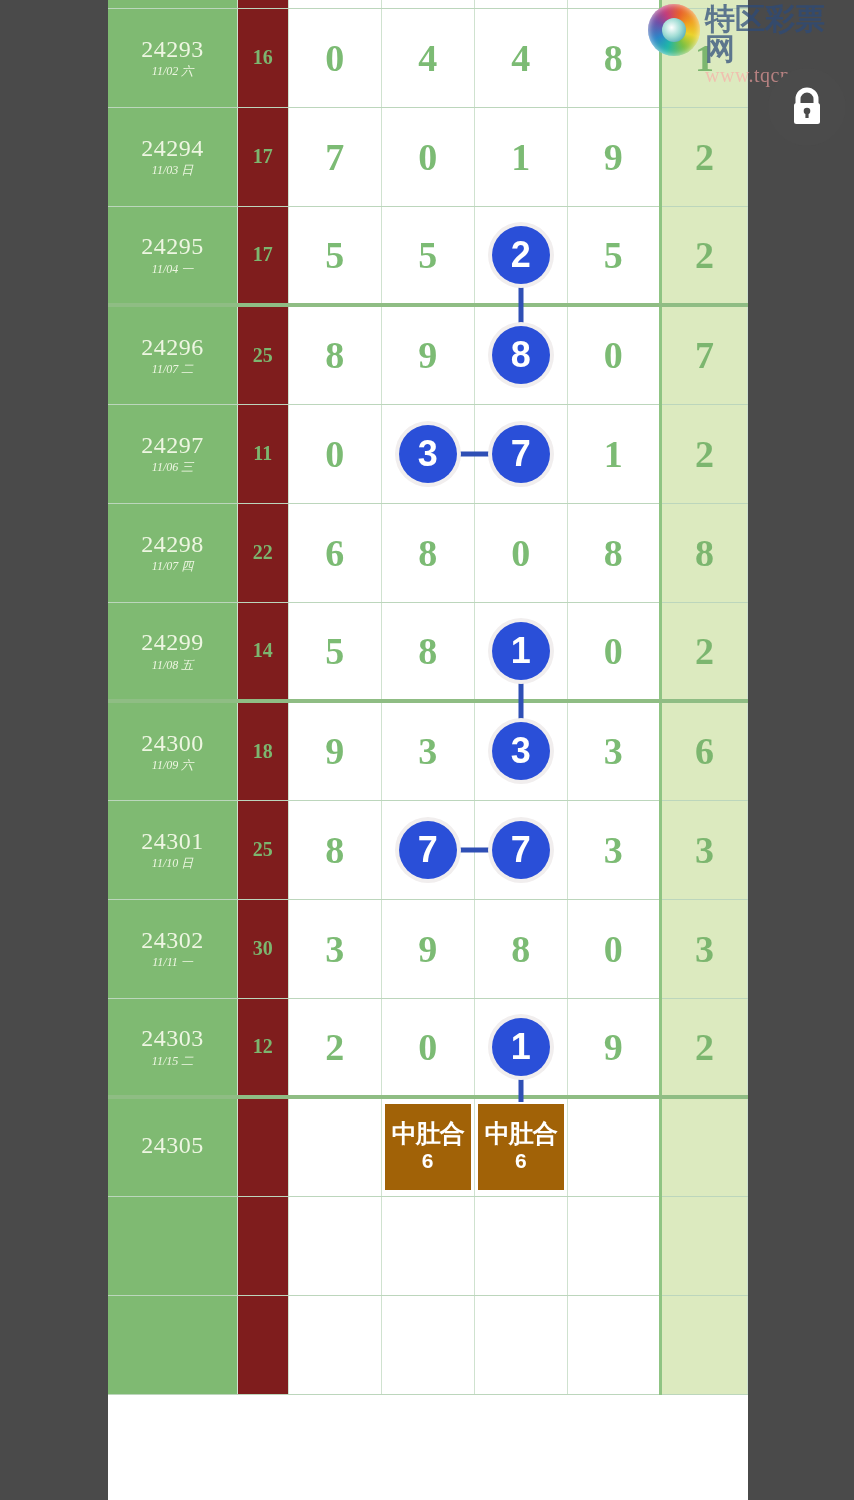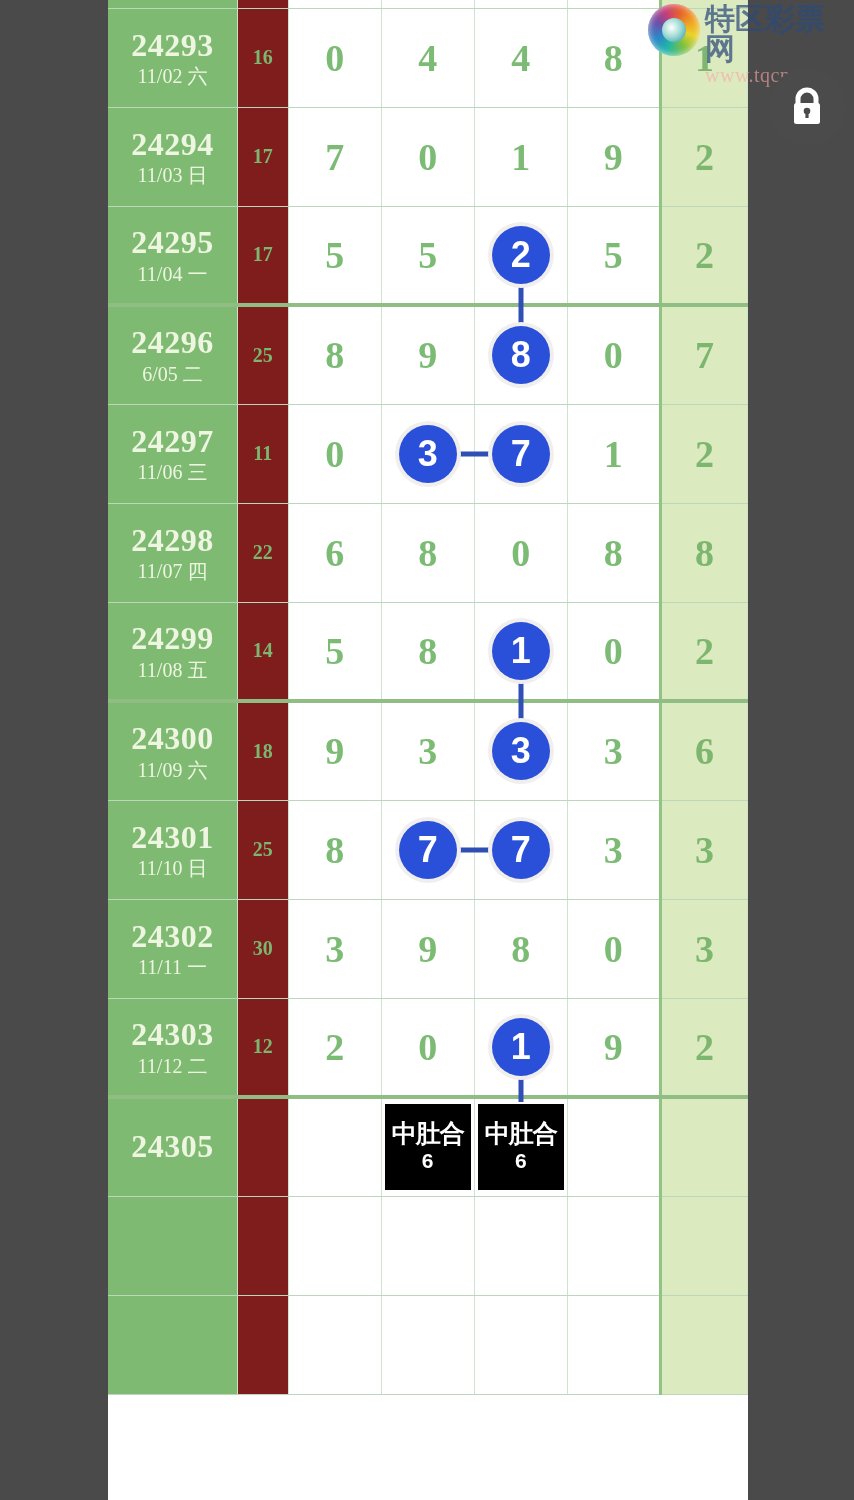--- a/index.html
+++ b/index.html
@@ -36,22 +36,22 @@
   col.c-num{width:92px;}
   col.c-tail{width:86px;}
 
   
   td.issue{
     background:#7fba72;
     color:#eef6e2;
     border-right:3px solid #8fc483;
     line-height:1.15;
   }
-  td.issue .no{font-size:32px;font-weight:bold;letter-spacing:.5px;display:block;margin-bottom:2px;}
-  td.issue .dt{font-size:20px;display:block;}
+  td.issue .no{font-size:24px;font-weight:normal;letter-spacing:.5px;display:block;margin-bottom:2px;}
+  td.issue .dt{font-size:12px;display:block;font-style:italic;}
   td.sum{
     background:#7f1d1d;
     color:#7cb66f;
     font-size:20px;font-weight:bold;
     border-right:3px solid #8fc483;
   }
   td.num{
     background:#ffffff;
     color:#7cbb74;
     font-size:38px;font-weight:bold;
@@ -91,21 +91,21 @@
     height:5px;width:92px;
     background:#2f4fb5;
     transform:translateY(-50%);
     z-index:2;
   }
   
   .pred{
     position:absolute;left:50%;top:50%;
     transform:translate(-50%,-50%);
     width:86px;height:86px;
-    background:#000000;
+    background:#a16207;
     border:2px solid #ffffff;
     color:#ffffff;
     display:flex;flex-direction:column;
     align-items:center;justify-content:center;
     z-index:5;
     font-family:"Liberation Sans","DejaVu Sans",sans-serif;
   }
   .pred .t{font-size:25px;font-weight:bold;line-height:1;letter-spacing:-1px;}
   .pred .v{font-size:21px;font-weight:bold;line-height:1.2;margin-top:2px;}
 
@@ -211,21 +211,21 @@
             <td class="num">
               <div class="lnk-down"></div>
               <div class="ball">2</div>
             </td>
             <td class="num"><span>5</span></td>
             <td class="tail"><span>2</span></td>
           </tr>
           <tr style="height: 99px;">
             <td class="issue">
               <span class="no">24296</span>
-              <span class="dt">6/05 二</span>
+              <span class="dt">11/07 二</span>
             </td>
             <td class="sum">25</td>
             <td class="num"><span>8</span></td>
             <td class="num"><span>9</span></td>
             <td class="num">
               <div class="ball">8</div>
             </td>
             <td class="num"><span>0</span></td>
             <td class="tail"><span>7</span></td>
           </tr>
@@ -312,21 +312,21 @@
             <td class="sum">30</td>
             <td class="num"><span>3</span></td>
             <td class="num"><span>9</span></td>
             <td class="num"><span>8</span></td>
             <td class="num"><span>0</span></td>
             <td class="tail"><span>3</span></td>
           </tr>
           <tr class="thick" style="height: 99px;">
             <td class="issue">
               <span class="no">24303</span>
-              <span class="dt">11/12 二</span>
+              <span class="dt">11/15 二</span>
             </td>
             <td class="sum">12</td>
             <td class="num"><span>2</span></td>
             <td class="num"><span>0</span></td>
             <td class="num">
               <div class="lnk-down"></div>
               <div class="ball">1</div>
             </td>
             <td class="num"><span>9</span></td>
             <td class="tail"><span>2</span></td>

